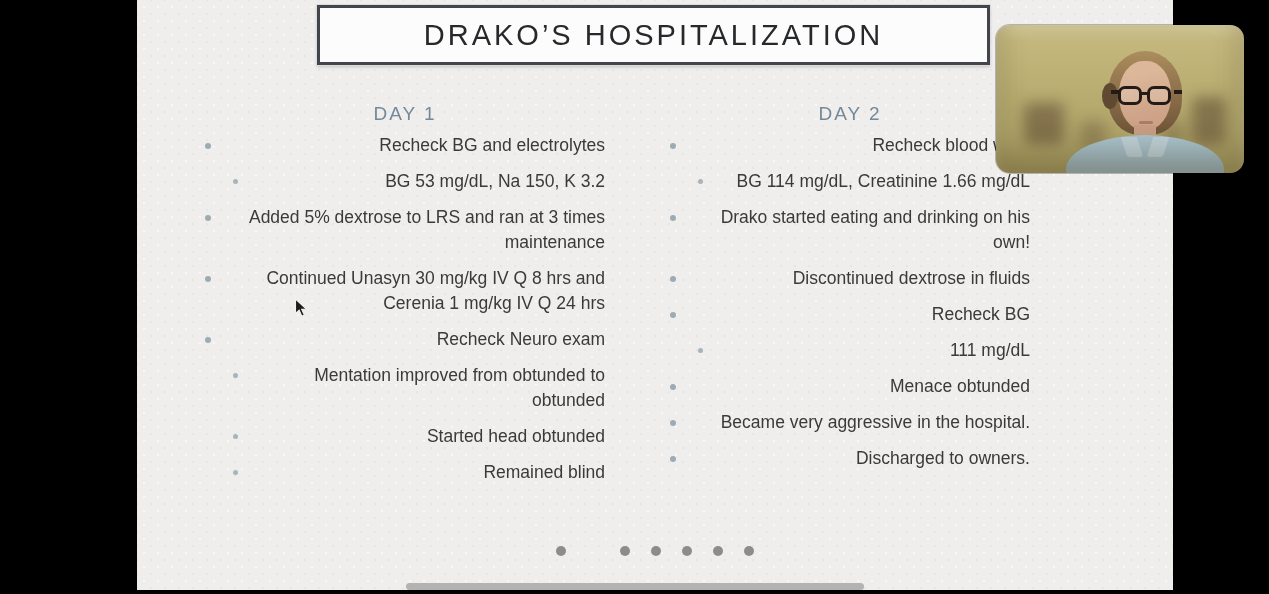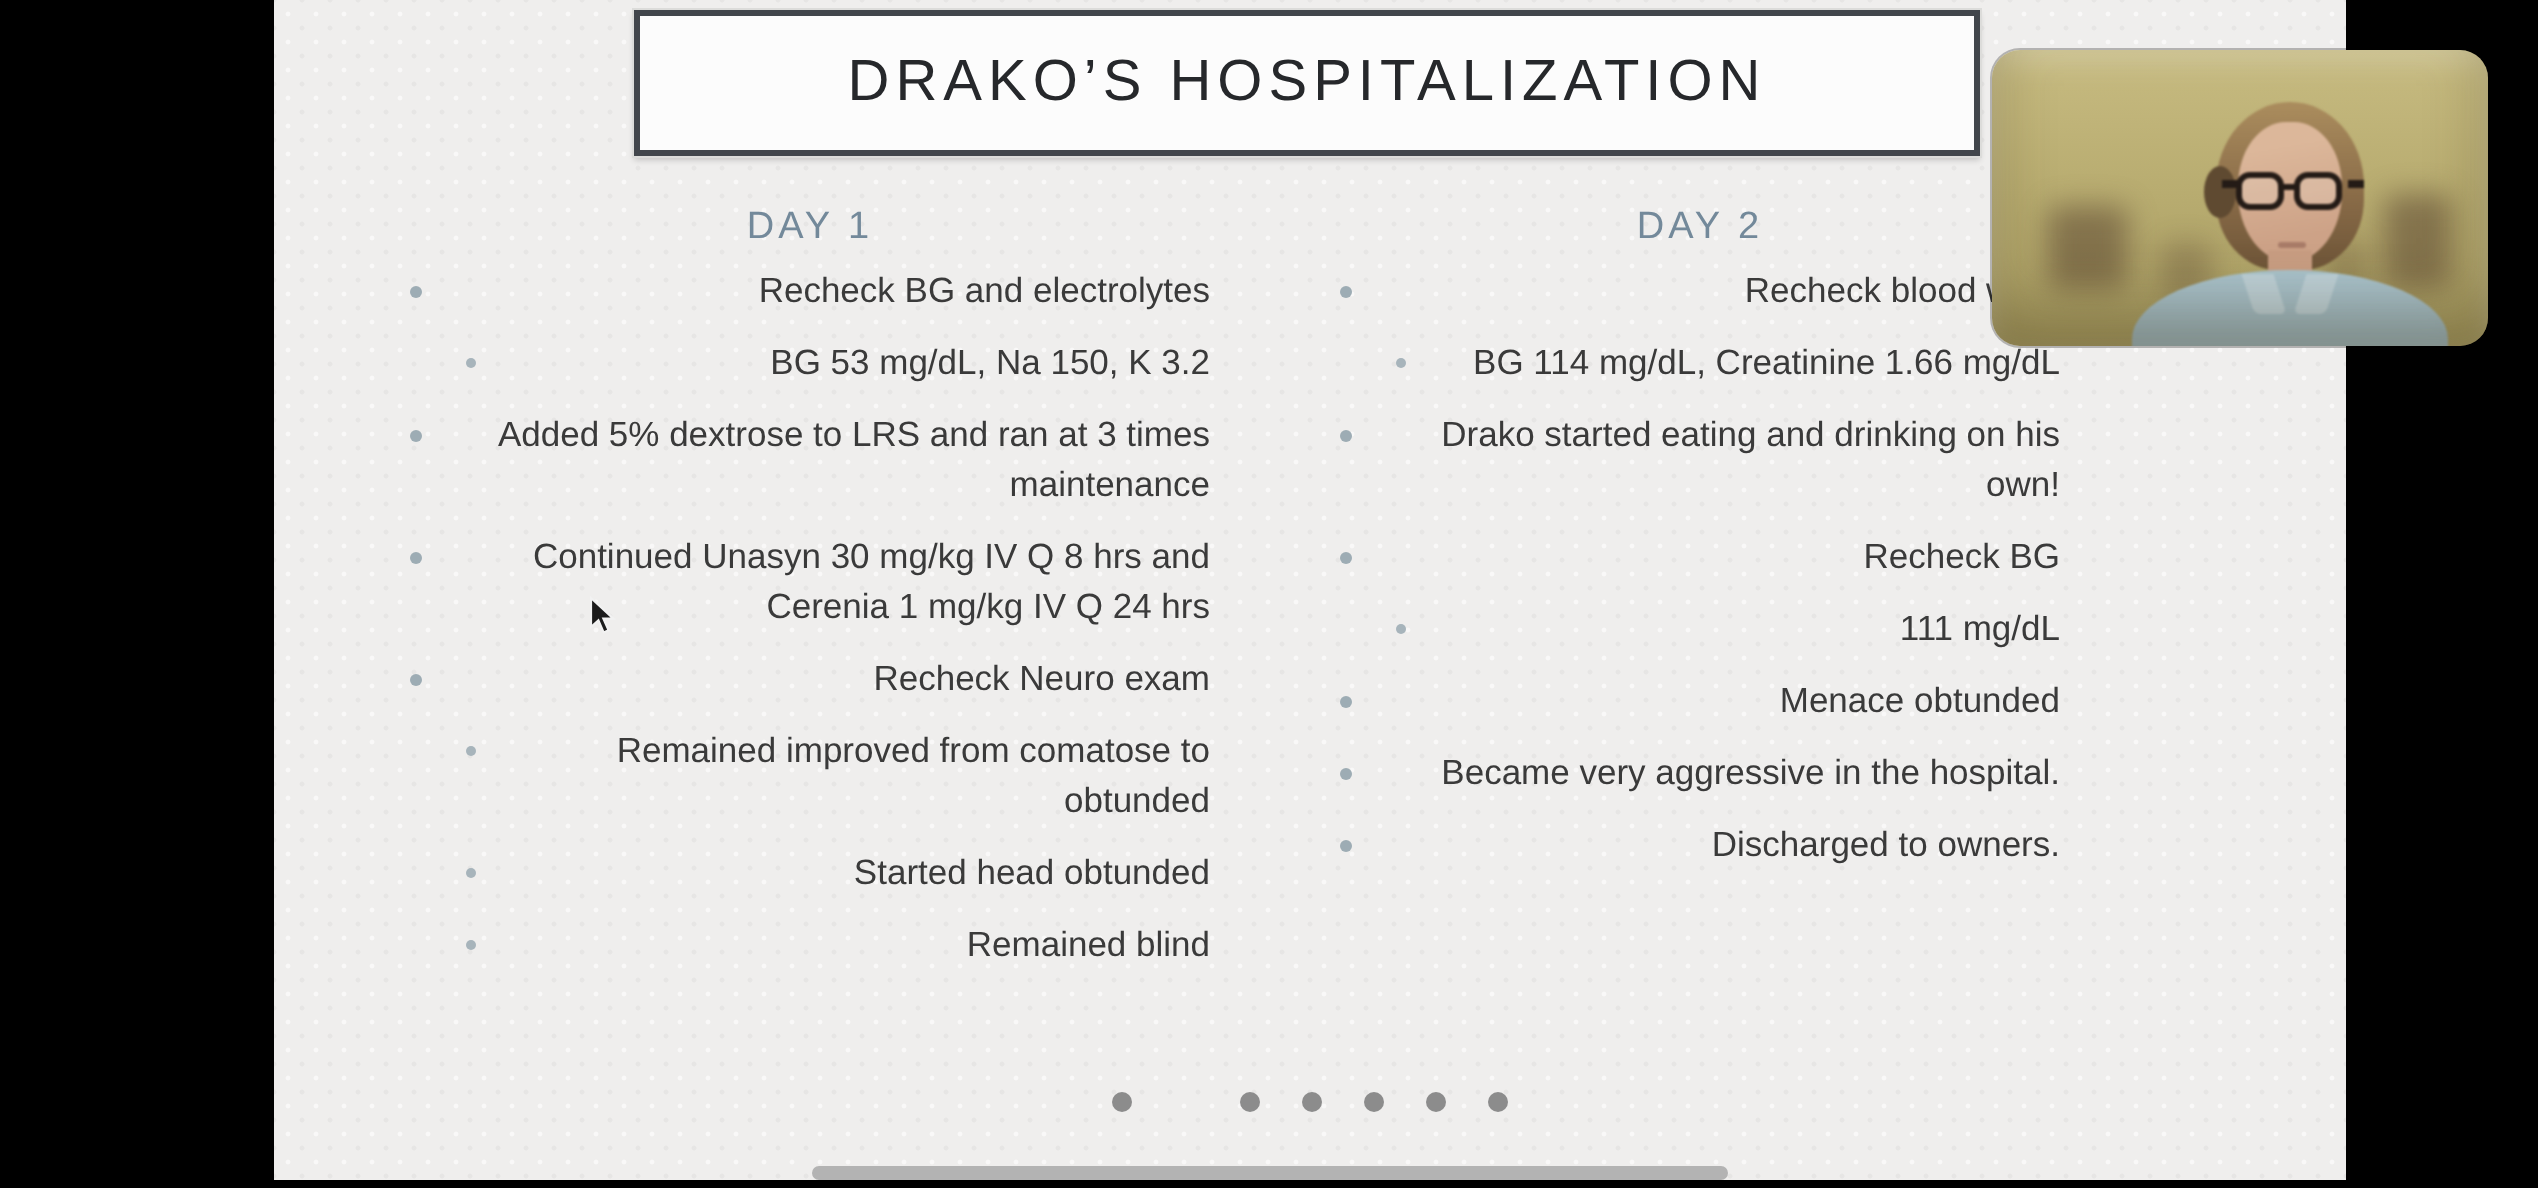--- a/index.html
+++ b/index.html
@@ -9,21 +9,21 @@
 
   
   .slide { position:absolute; left:137px; top:0; width:1036px; height:590px;
     background-color:#efeeed;
     background-image:
       radial-gradient(rgba(255,255,255,.6) 1px, transparent 1.4px),
       radial-gradient(rgba(120,120,120,.07) 1px, transparent 1.4px);
     background-size:14px 14px, 14px 14px;
     background-position:0 0, 7px 7px; }
 
-  .title-box { position:absolute; left:180px; top:5px; width:673px; height:73px;
+  .title-box { position:absolute; left:180px; top:5px; width:673px; height:60px;
     background:#fcfcfc; border:3px solid #42464c;
     box-shadow:0 0 0 1px #dcdcda, 0 2px 3px rgba(0,0,0,.18);
     display:flex; align-items:center; justify-content:center; }
   .title-box h1 { font-size:29px; font-weight:500; letter-spacing:3px;
     color:#26282b; white-space:nowrap; }
 
   .col { position:absolute; top:103px; }
   .col1 { left:68px;  width:400px; }
   .col2 { left:533px; width:360px; }
   .col-header { text-align:center; font-size:19px; letter-spacing:2px;
@@ -122,21 +122,21 @@
           <div class="li lvl1">
             <span class="dot"></span>
             <span class="txt">Continued Unasyn 30 mg/kg IV Q 8 hrs and Cerenia 1 mg/kg IV Q 24 hrs</span>
           </div>
           <div class="li lvl1">
             <span class="dot"></span>
             <span class="txt">Recheck Neuro exam</span>
           </div>
           <div class="li lvl2">
             <span class="dot"></span>
-            <span class="txt">Remained improved from comatose to obtunded</span>
+            <span class="txt">Mentation improved from obtunded to obtunded</span>
           </div>
           <div class="li lvl2">
             <span class="dot"></span>
             <span class="txt">Started head obtunded</span>
           </div>
           <div class="li lvl2">
             <span class="dot"></span>
             <span class="txt">Remained blind</span>
           </div>
         </div>
@@ -149,20 +149,24 @@
             <span class="dot"></span>
             <span class="txt">Recheck blood work</span>
           </div>
           <div class="li lvl2">
             <span class="dot"></span>
             <span class="txt">BG 114 mg/dL, Creatinine 1.66 mg/dL</span>
           </div>
           <div class="li lvl1">
             <span class="dot"></span>
             <span class="txt">Drako started eating and drinking on his own!</span>
+          </div>
+          <div class="li lvl1">
+            <span class="dot"></span>
+            <span class="txt">Discontinued dextrose in fluids</span>
           </div>
           <div class="li lvl1">
             <span class="dot"></span>
             <span class="txt">Recheck BG</span>
           </div>
           <div class="li lvl2">
             <span class="dot"></span>
             <span class="txt">111 mg/dL</span>
           </div>
           <div class="li lvl1">

